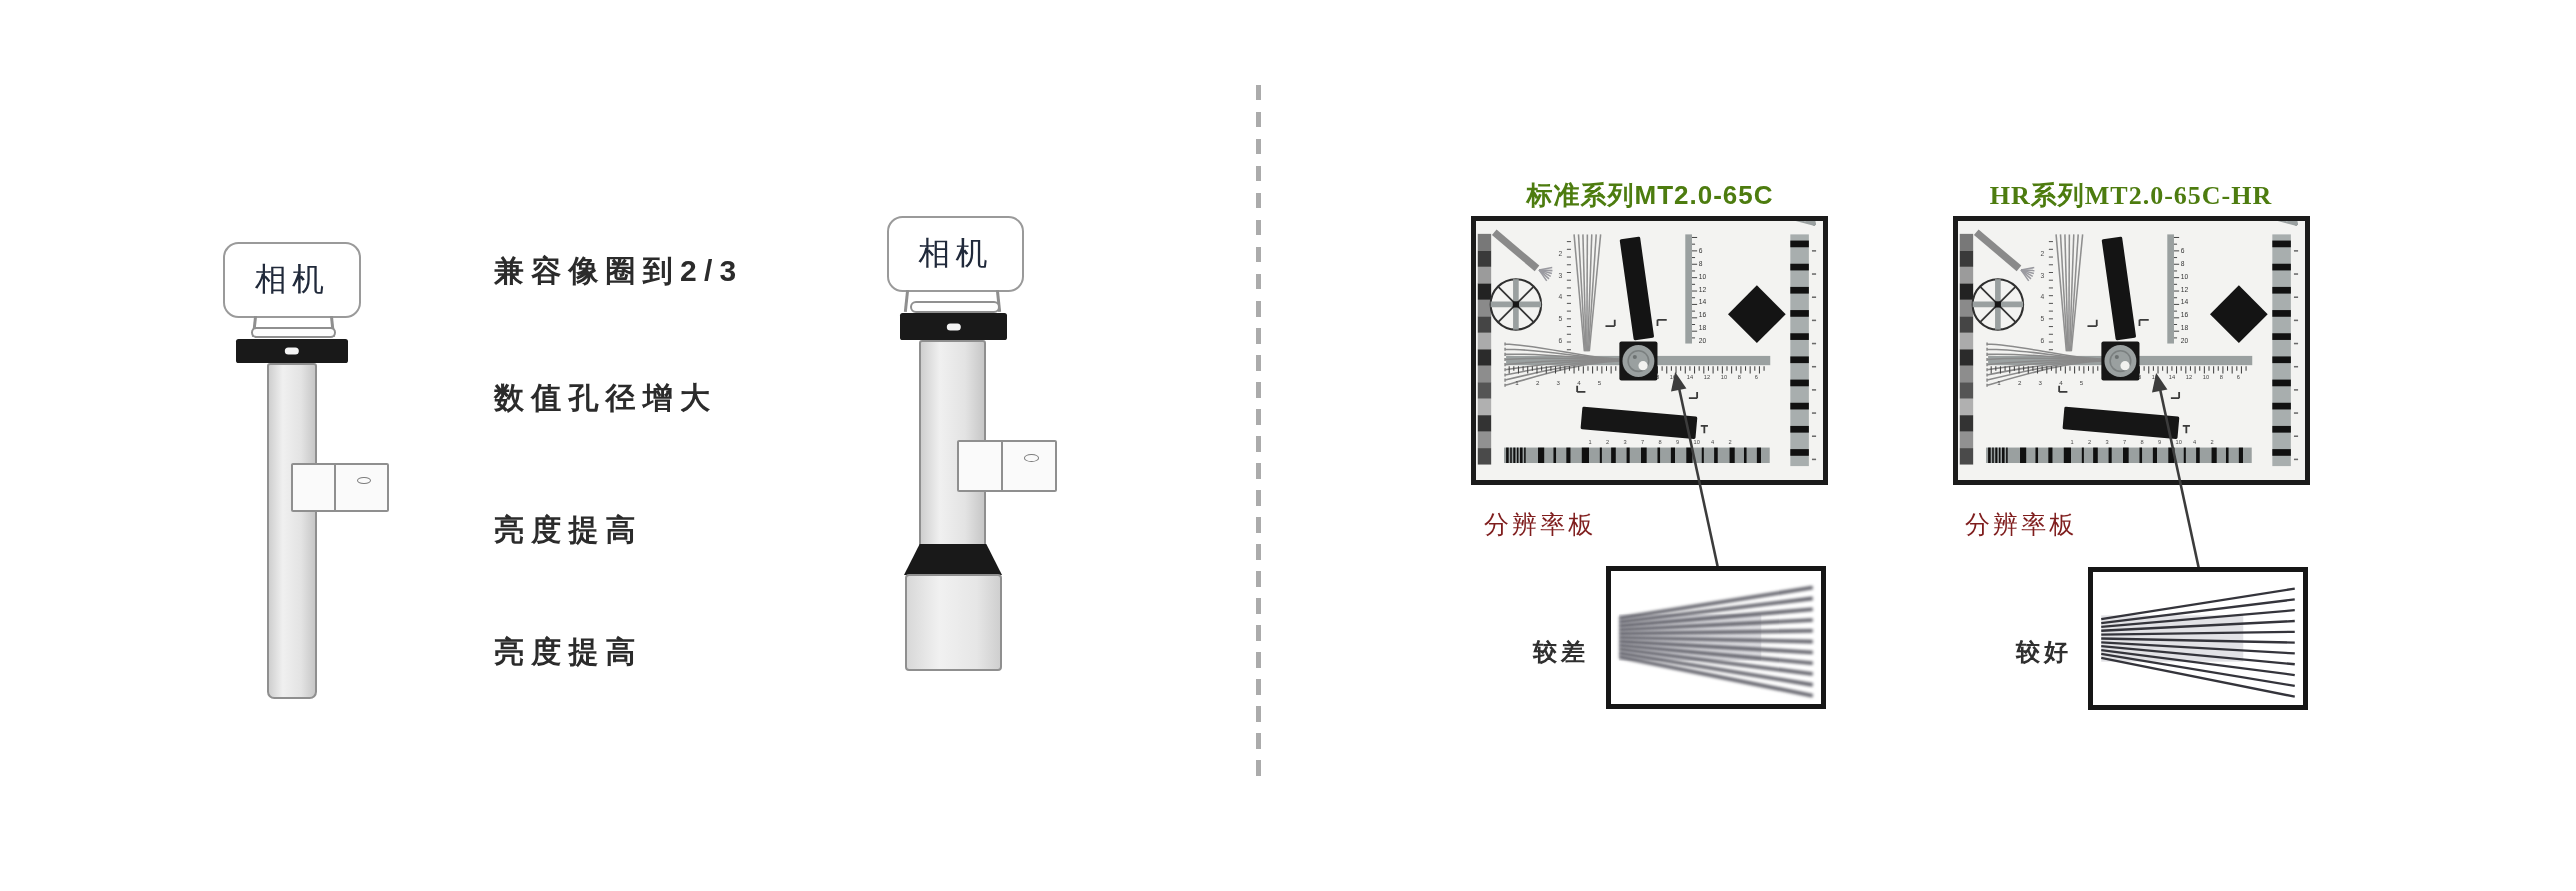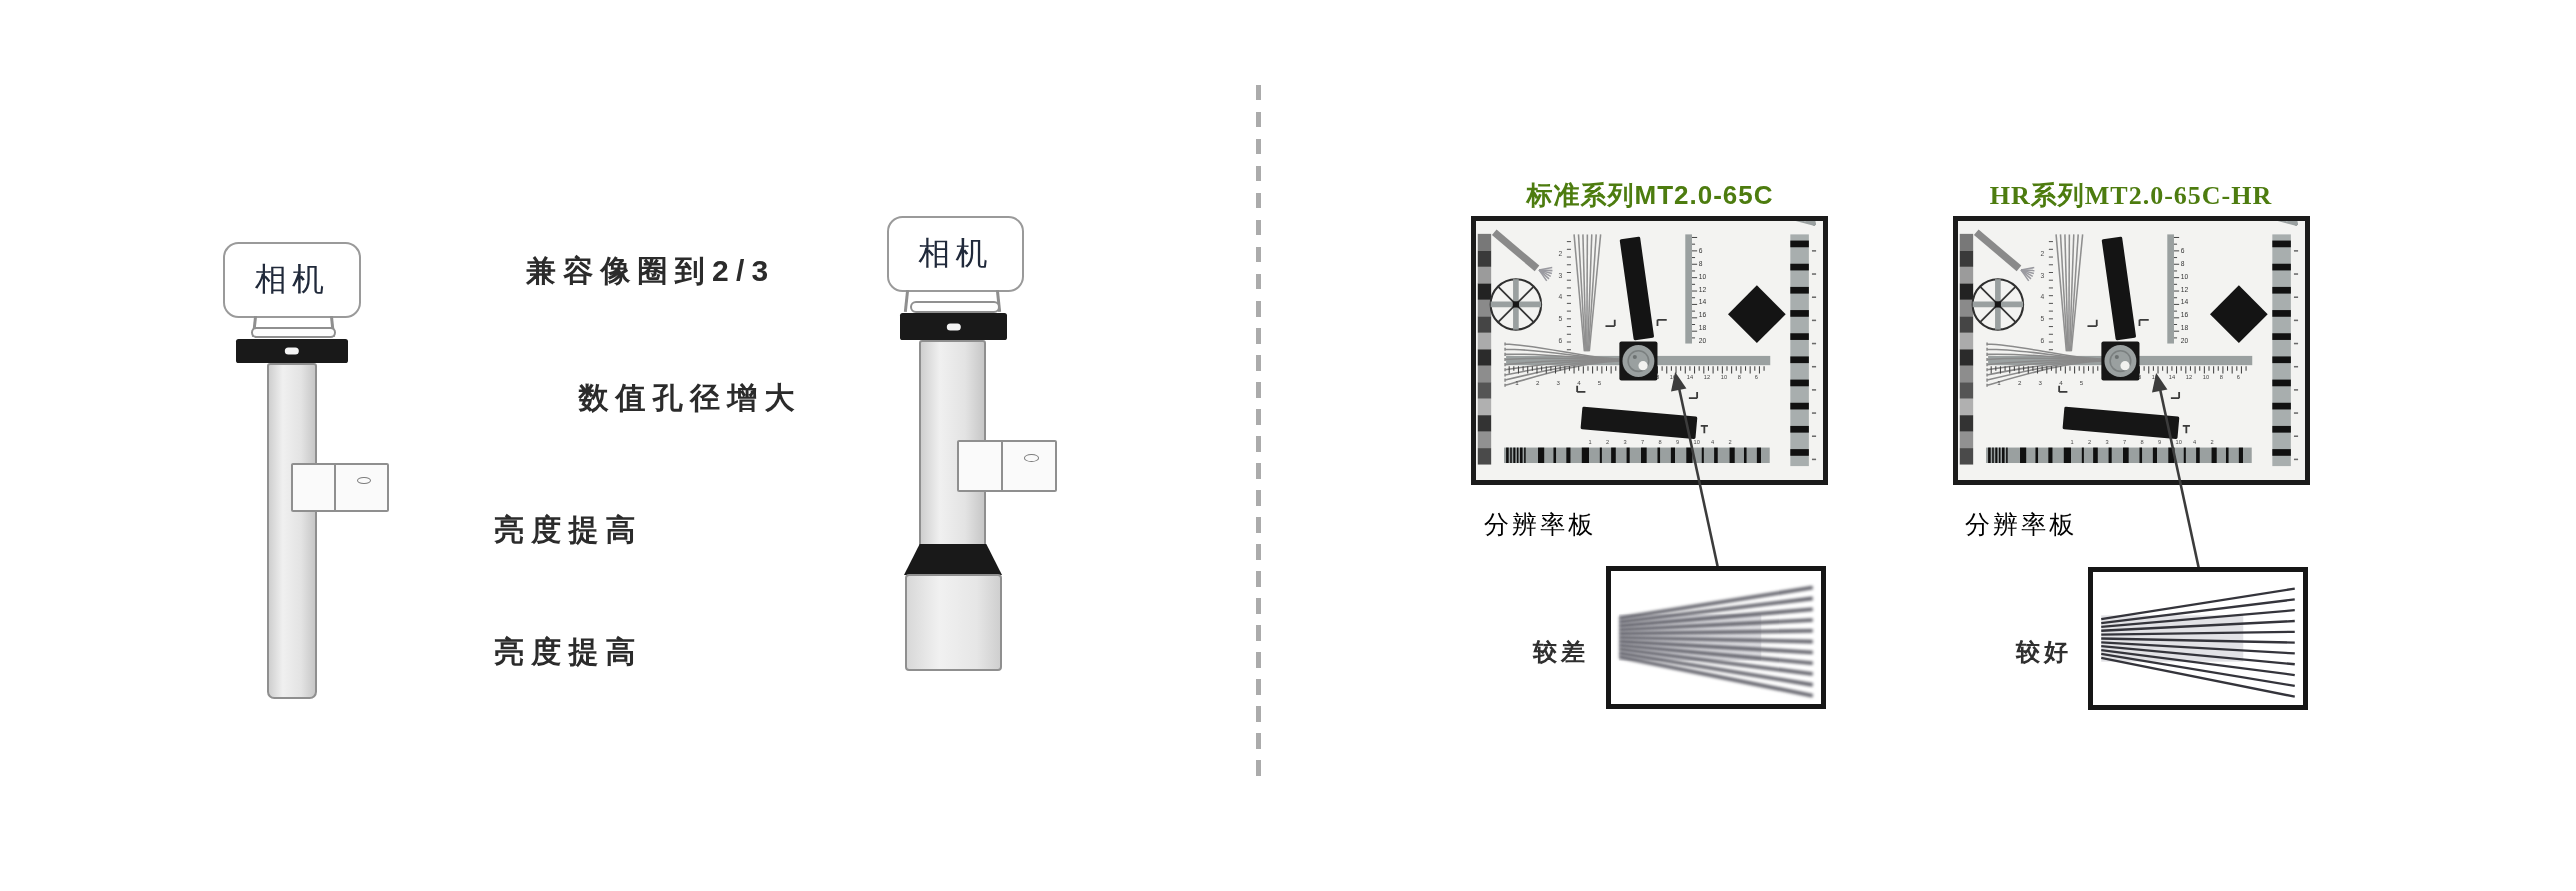--- a/index.html
+++ b/index.html
@@ -24,21 +24,21 @@
   
   .benefit{position:absolute;left:494px;width:392px;color:#2b2b2b;font-size:30px;font-weight:600;letter-spacing:7.2px;white-space:nowrap;}
 
   
   .v-divider{position:absolute;width:5.2px;
     background:repeating-linear-gradient(180deg,#ababab 0px,#ababab 15.5px,rgba(0,0,0,0) 15.5px,rgba(0,0,0,0) 27px);}
 
   
   .chart-title{position:absolute;transform:translateX(-50%);color:#4d7c0f;font-size:26px;font-weight:700;white-space:nowrap;letter-spacing:1px;}
   .chart-box{position:absolute;width:347px;height:259px;background:#f3f3f1;border:5.7px solid #1b1b1b;}
-  .board-label{position:absolute;color:#000000;font-size:25px;letter-spacing:3.1px;white-space:nowrap;}
+  .board-label{position:absolute;color:#7f1d1d;font-size:25px;letter-spacing:3.1px;white-space:nowrap;}
   .inset-box{position:absolute;width:210px;height:133px;background:#ffffff;border:5.7px solid #161616;}
   .inset-label{position:absolute;color:#2f2f2f;font-size:24px;font-weight:700;letter-spacing:4.1px;white-space:nowrap;}
   .fan-blurry line{stroke:#5d5d66;stroke-width:7;filter:blur(3.2px);}
   .fan-sharp line{stroke:#34343b;stroke-width:4.5;filter:blur(0.8px);}
   svg text{font-family:"Liberation Sans","DejaVu Sans",sans-serif;}
 </style>
 </head>
 <body>
 
 <div class="stage">
@@ -54,22 +54,22 @@
       <div class="mount-dot"></div>
     </div>
     <div class="lens-column" style="left:267px;top:363px;width:46px;height:332px;"></div>
     <div class="side-box" style="left:291px;top:463px;width:94px;height:45px;">
       <div class="divider" style="left:44%;"></div>
       <div class="eye" style="left:68%;top:26%;"></div>
     </div>
   </div>
 
   <div>
-    <div class="benefit" style="top:251px;margin-left:32px;">兼容像圈到2/3</div>
-    <div class="benefit" style="top:378px;text-align:center;">数值孔径增大</div>
+    <div class="benefit" style="top:251px;">兼容像圈到2/3</div>
+    <div class="benefit" style="top:378px;">数值孔径增大</div>
     <div class="benefit" style="top:510px;">亮度提高</div>
     <div class="benefit" style="top:632px;">亮度提高</div>
   </div>
 
   <div>
     <div class="cam-label" style="left:887px;top:216px;width:133px;height:72px;">
       <span>相机</span>
     </div>
     <div class="bracket-leg" style="left:905px;top:290px;height:21.6px;transform:rotate(6deg);"></div>
     <div class="bracket-leg" style="left:997px;top:290px;height:21.6px;transform:rotate(-6deg);"></div>

